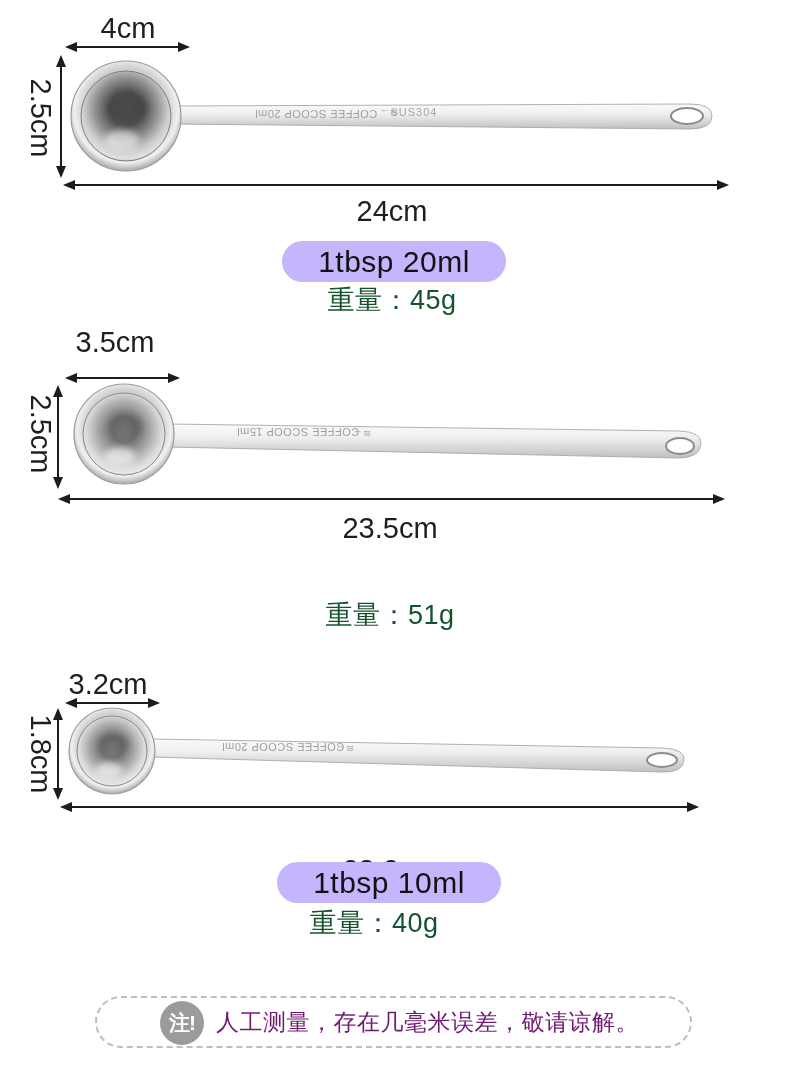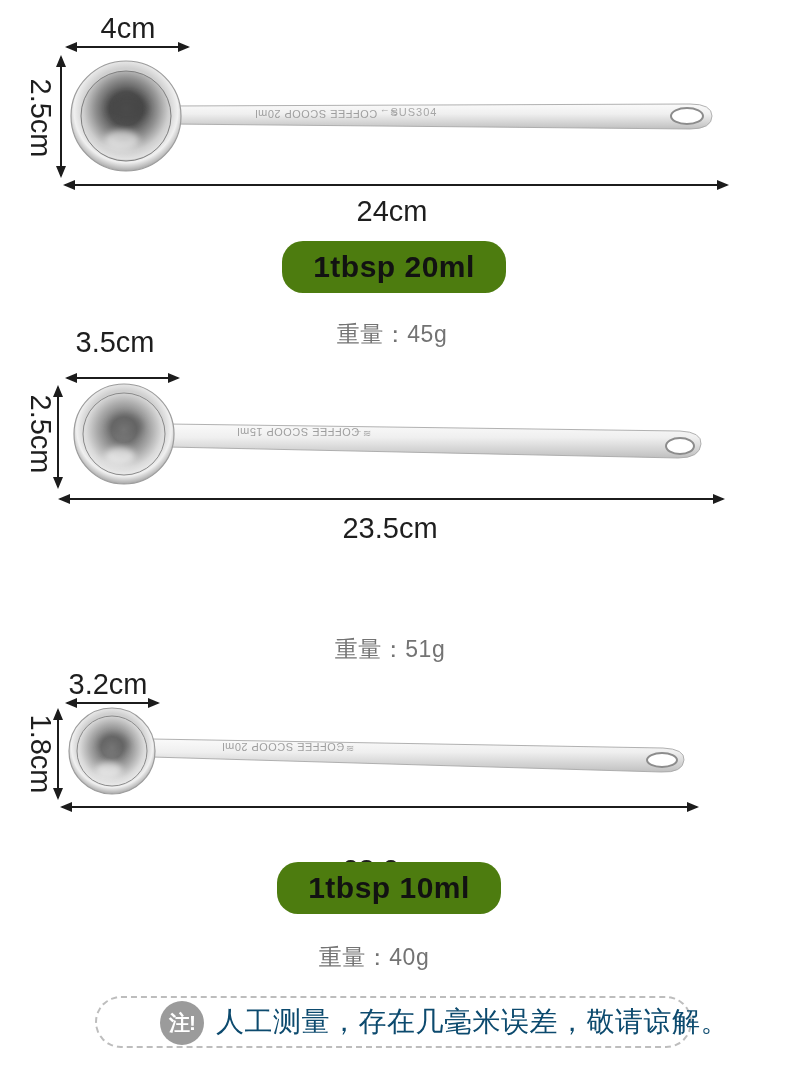--- a/index.html
+++ b/index.html
@@ -20,42 +20,42 @@
     border:5px solid transparent;border-left:0;border-right:12px solid var(--line);}
   .arrow-h::after{content:"";position:absolute;right:-2px;top:-4px;width:0;height:0;
     border:5px solid transparent;border-right:0;border-left:12px solid var(--line);}
   .arrow-v{position:absolute;width:2px;background:var(--line);}
   .arrow-v::before{content:"";position:absolute;top:-2px;left:-4px;width:0;height:0;
     border:5px solid transparent;border-top:0;border-bottom:12px solid var(--line);}
   .arrow-v::after{content:"";position:absolute;bottom:-2px;left:-4px;width:0;height:0;
     border:5px solid transparent;border-bottom:0;border-top:12px solid var(--line);}
   
   .pill{
-    position:absolute;width:224px;height:52px;border-radius:21px;background:#4d7c0f;
+    position:absolute;width:224px;height:41px;border-radius:21px;background:#c4b5fd;
     display:flex;align-items:center;justify-content:center;
-    font-size:30px;font-weight:bold;color:#121212;letter-spacing:0.5px;white-space:nowrap;
+    font-size:30px;font-weight:normal;color:#121212;letter-spacing:0.5px;white-space:nowrap;
   }
   .weight{
-    position:absolute;transform:translateX(-50%);font-size:23px;line-height:1;
-    color:#737373;white-space:nowrap;letter-spacing:0.5px;margin-top:36px;
+    position:absolute;transform:translateX(-50%);font-size:27px;line-height:1;
+    color:#14532d;white-space:nowrap;letter-spacing:0.5px;
   }
   .spoon{position:absolute;}
   
   .note-box{
     position:absolute;left:95px;top:996px;width:597px;height:52px;box-sizing:border-box;
     border:2px dashed #bdbdbd;border-radius:27px;
   }
   .note-badge{
     position:absolute;left:63px;top:3px;width:44px;height:44px;border-radius:50%;
     background:#9b9b9b;color:#ffffff;font-weight:bold;font-size:21px;
     display:flex;align-items:center;justify-content:center;letter-spacing:-1px;
   }
   .note-text{
     position:absolute;left:119px;top:50%;transform:translateY(-50%);
-    font-size:28px;color:#0c4a6e;letter-spacing:0.5px;white-space:nowrap;
+    font-size:23px;color:#701a75;letter-spacing:0.5px;white-space:nowrap;
   }
 </style>
 </head>
 <body>
 
 <div class="canvas">
 
   <svg width="0" height="0" style="position:absolute" aria-hidden="true">
     <defs>
       <linearGradient id="gHandle" x1="0" y1="0" x2="0" y2="1">

